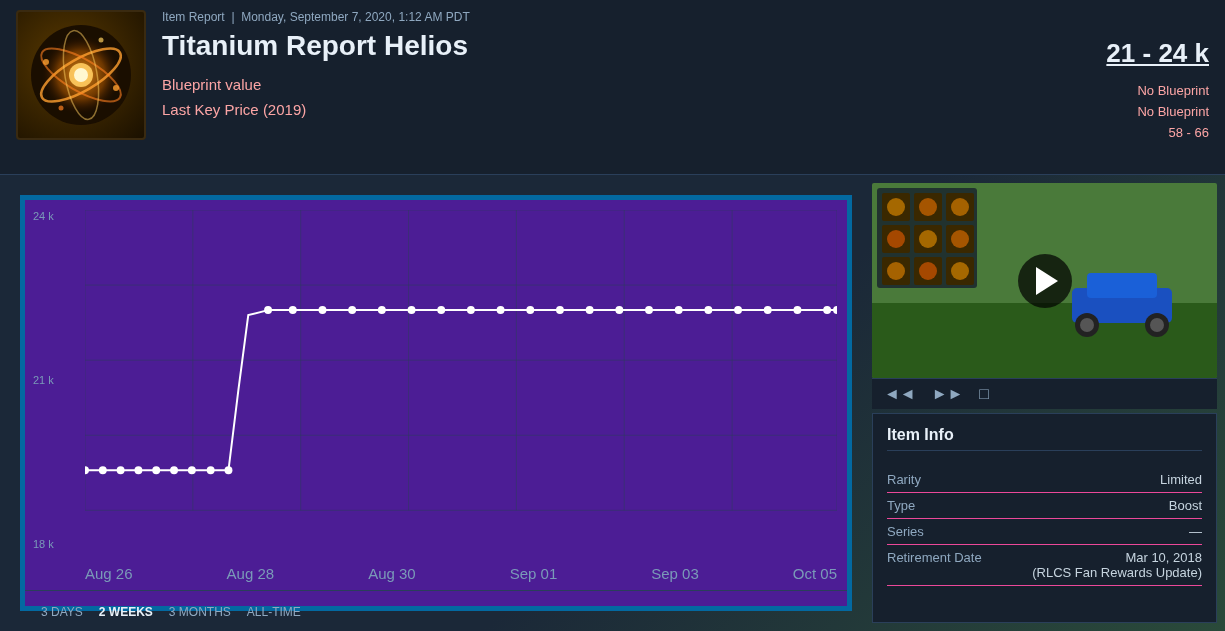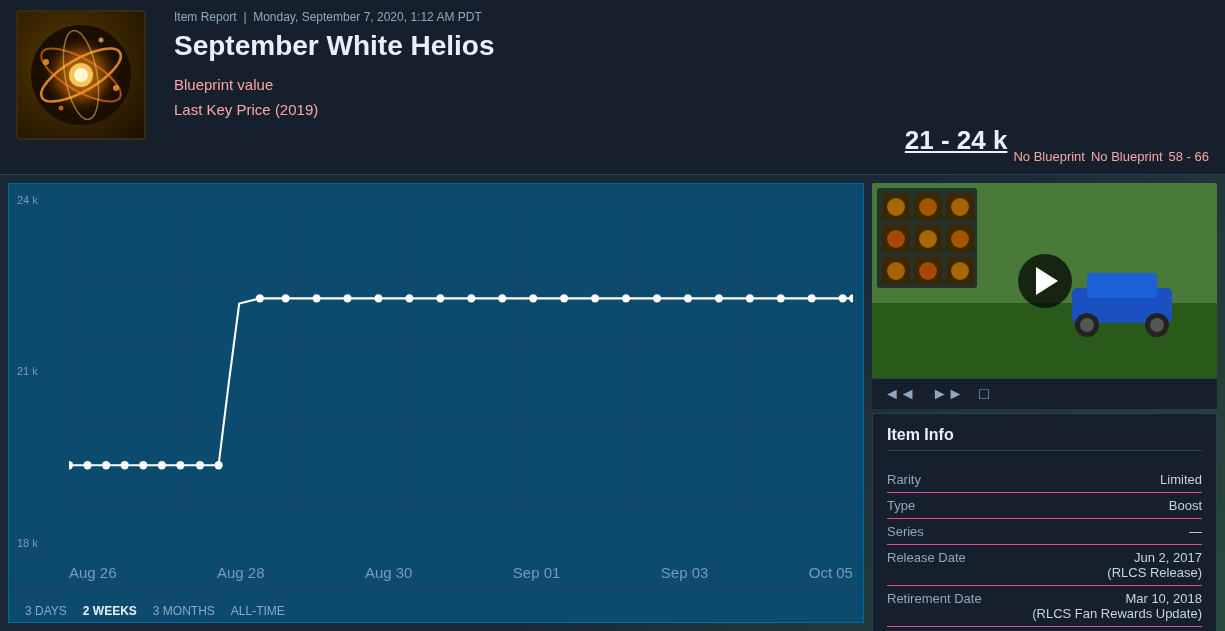--- a/index.html
+++ b/index.html
@@ -29,21 +29,21 @@
       height: 631px;
     }
 
     
     .header {
       display: flex;
       align-items: stretch;
       background: #16202d;
       border-bottom: 1px solid #2a3f5a;
       padding: 10px 16px;
-      gap: 28px;
+      gap: 16px;
       min-height: 175px;
     }
 
     .item-thumbnail {
       width: 130px;
       height: 130px;
       background: radial-gradient(circle at 40% 40%, #5a3a00, #1a1000);
       border: 2px solid #3a2a10;
       border-radius: 4px;
       flex-shrink: 0;
@@ -86,21 +86,21 @@
       color: #fca5a5;
       padding: 2px 0;
     }
 
     .detail-label {
       width: 220px;
     }
 
     .price-panel {
       display: flex;
-      flex-direction: row;
+      flex-direction: column;
       align-items: flex-end;
       justify-content: flex-start;
       gap: 6px;
       min-width: 200px;
     }
 
     .price-main {
       font-size: 26px;
       font-weight: bold;
       color: #e8f0f8;
@@ -118,23 +118,23 @@
     
     .content-area {
       display: flex;
       flex: 1;
       overflow: hidden;
     }
 
     
     .chart-section {
       flex: 1;
-      background: #0c4a6e;
-      border: 1px solid #0369a1;
-      margin: 8px;
+      background: #4c1d95;
+      border: 5px solid #0369a1;
+      margin: 20px;
       display: flex;
       flex-direction: column;
       position: relative;
     }
 
     .chart-container {
       flex: 1;
       position: relative;
       padding: 10px 10px 40px 60px;
     }
@@ -331,21 +331,21 @@
         <circle cx="75" cy="20" r="2.5" fill="#ffd060" opacity="0.7"></circle>
       </svg>
     </div>
 
     <div class="header-info">
       <div class="item-report-line">
         <span>Item Report</span>
         &nbsp;<span>|</span>&nbsp;
         <span>Monday, September 7, 2020, 1:12 AM PDT</span>
       </div>
-      <div class="item-name">September White Helios</div>
+      <div class="item-name">Titanium Report Helios</div>
       <div class="detail-row">
         <span class="detail-label">Blueprint value</span>
       </div>
       <div class="detail-row">
         <span class="detail-label">Last Key Price (2019)</span>
       </div>
     </div>
 
     <div class="price-panel">
       <div class="price-main">21 - 24 k</div>
@@ -534,23 +534,19 @@
         </div>
         <div class="info-row">
           <span class="info-key">Type</span>
           <span class="info-val">Boost</span>
         </div>
         <div class="info-row">
           <span class="info-key">Series</span>
           <span class="info-val">—</span>
         </div>
         <div class="info-row">
-          <span class="info-key">Release Date</span>
-          <span class="info-val">Jun 2, 2017<br>(RLCS Release)</span>
-        </div>
-        <div class="info-row">
           <span class="info-key">Retirement Date</span>
           <span class="info-val">Mar 10, 2018<br>(RLCS Fan Rewards Update)</span>
         </div>
       </div>
     </div>
   </div>
 </div>
 
 </body></html>

